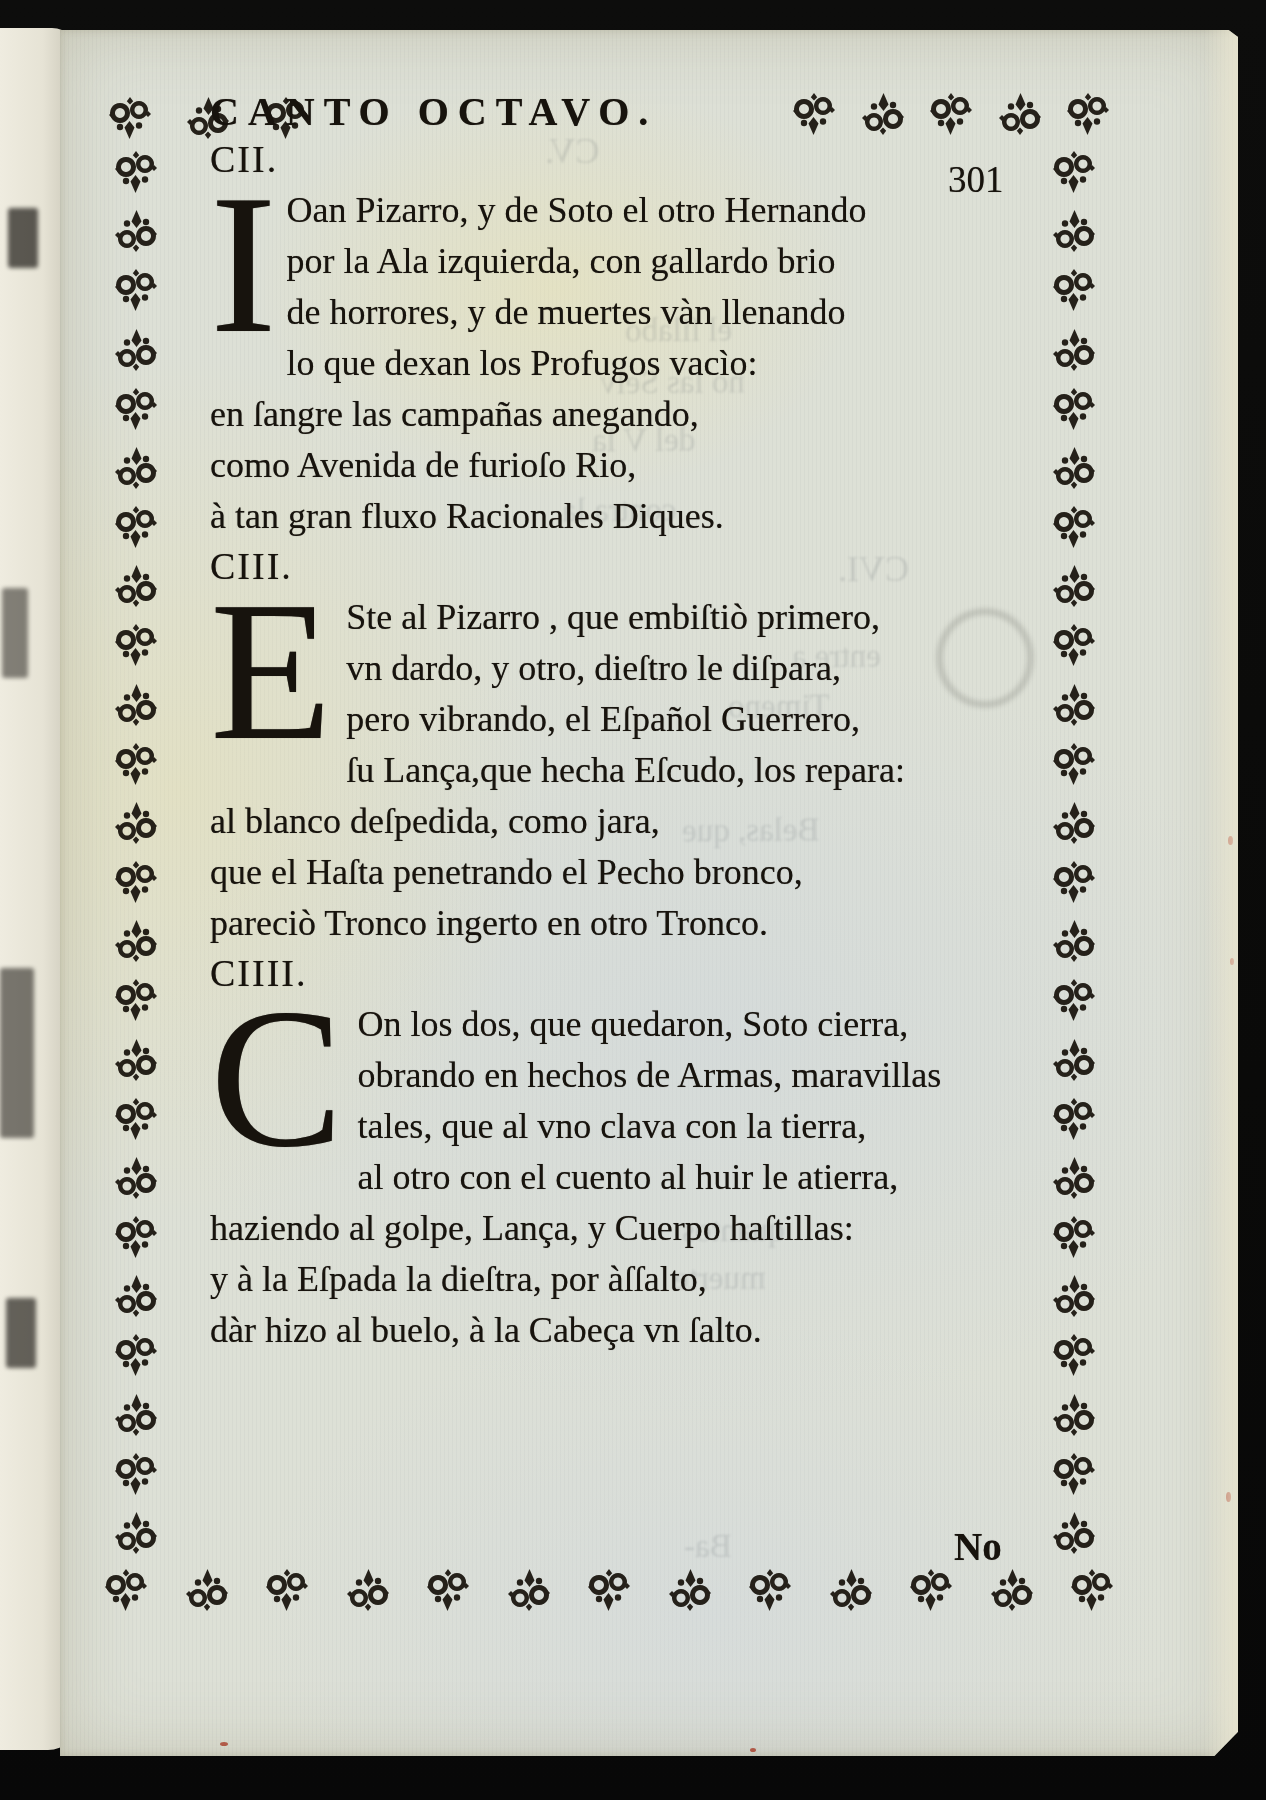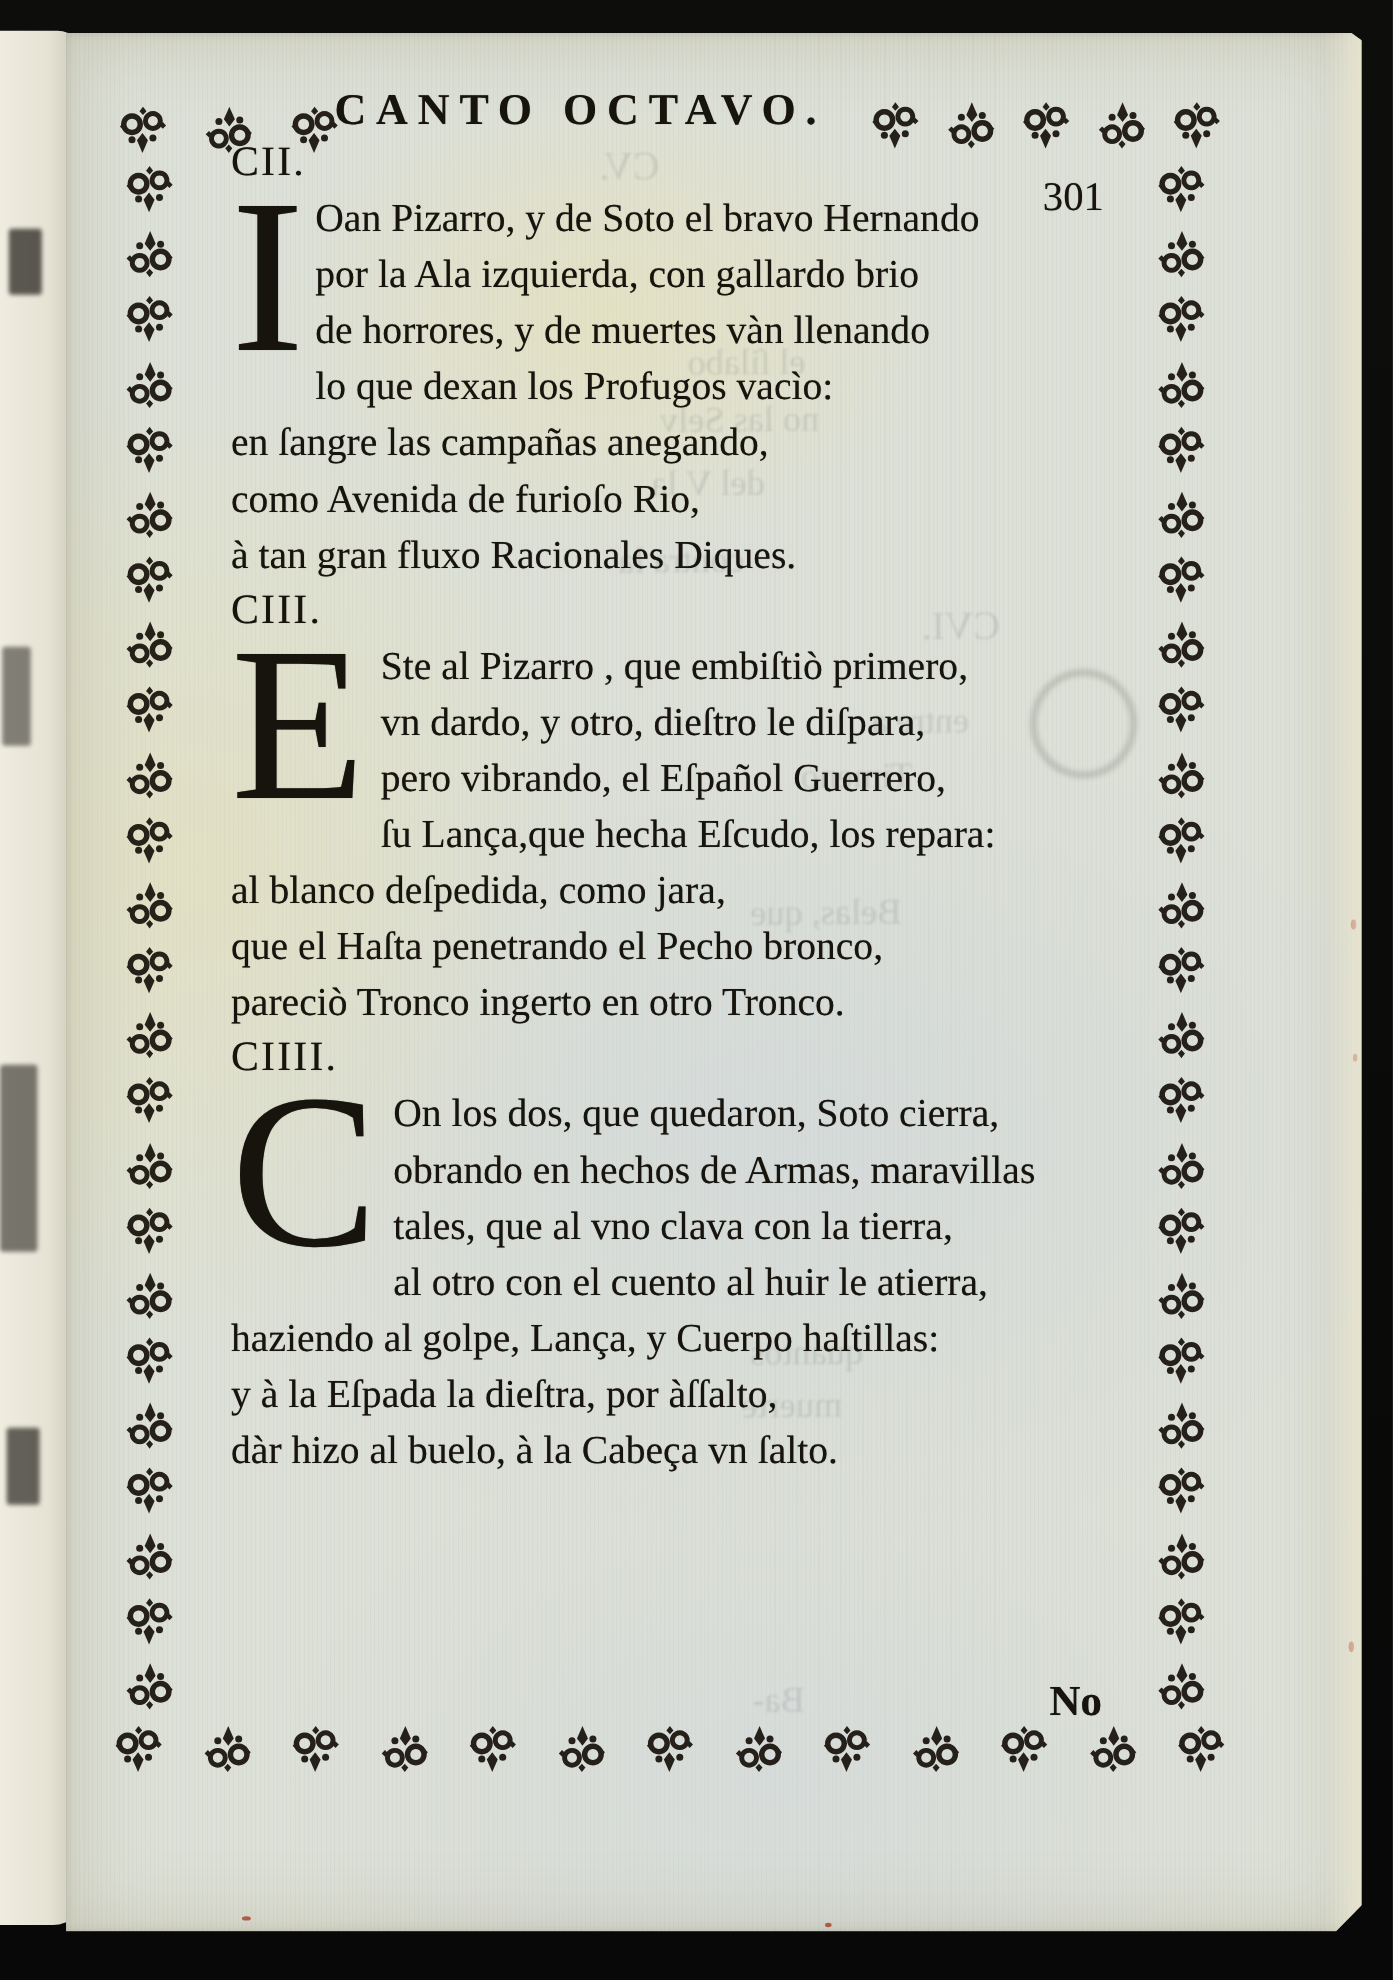--- a/index.html
+++ b/index.html
@@ -37,22 +37,22 @@
      flex-direction:column;justify-content:space-between;align-items:center;}
   .orn-col.left{left:50px;} .orn-col.right{left:988px;}
   .orn-row{position:absolute;display:flex;justify-content:space-between;align-items:center;}
   .orn-row.top-left{left:48px;top:66px;width:200px;}
   .orn-row.top-right{left:732px;top:62px;width:318px;}
   .orn-row.bottom{left:44px;top:1538px;width:1010px;}
   .orn-col .orn:nth-child(even),.orn-row .orn:nth-child(even){transform:rotate(180deg);}
 
   
   .page-body{position:absolute;left:150px;top:46px;width:836px;}
-  .running-head{width:76%;text-align:center;font-weight:700;font-size:40px;
-     letter-spacing:9px;margin:0 0 2px 0;}
+  .running-head{width:76%;text-align:left;font-weight:700;font-size:40px;
+     letter-spacing:9px;margin:12px 0 2px 0;}
   .stanza-label{width:60%;font-size:38px;letter-spacing:2px;
      margin:2px 0 4px 0;}
   .stanza{margin:0;}
   .verse-line{font-size:36px;line-height:51px;white-space:nowrap;}
   .dropcap{float:left;font-size:200px;line-height:150px;height:152px;
      margin:4px 14px 0 0;}
   .dropcap.narrow{margin-right:10px;}
   .stanza::after{content:"";display:block;clear:both;}
 
   .page-number{position:absolute;left:888px;top:128px;font-size:37px;}
@@ -334,21 +334,21 @@
 
     <div class="page-number ink">301</div>
     <div class="catchword ink">No</div>
 
     <div class="page-body">
       <h1 class="running-head ink">CANTO OCTAVO.</h1>
 
       <div class="stanza-label ink">CII.</div>
       <div class="stanza">
         <span class="dropcap narrow ink">I</span>
-        <div class="verse-line ink">Oan Pizarro, y de Soto el bravo Hernando</div>
+        <div class="verse-line ink">Oan Pizarro, y de Soto el otro Hernando</div>
         <div class="verse-line ink">por la Ala izquierda, con gallardo brio</div>
         <div class="verse-line ink">de horrores, y de muertes vàn llenando</div>
         <div class="verse-line ink">lo que dexan los Profugos vacìo:</div>
         <div class="verse-line ink">en ſangre las campañas anegando,</div>
         <div class="verse-line ink">como Avenida de furioſo Rio,</div>
         <div class="verse-line ink">à tan gran fluxo Racionales Diques.</div>
       </div>
 
       <div class="stanza-label ink">CIII.</div>
       <div class="stanza">

